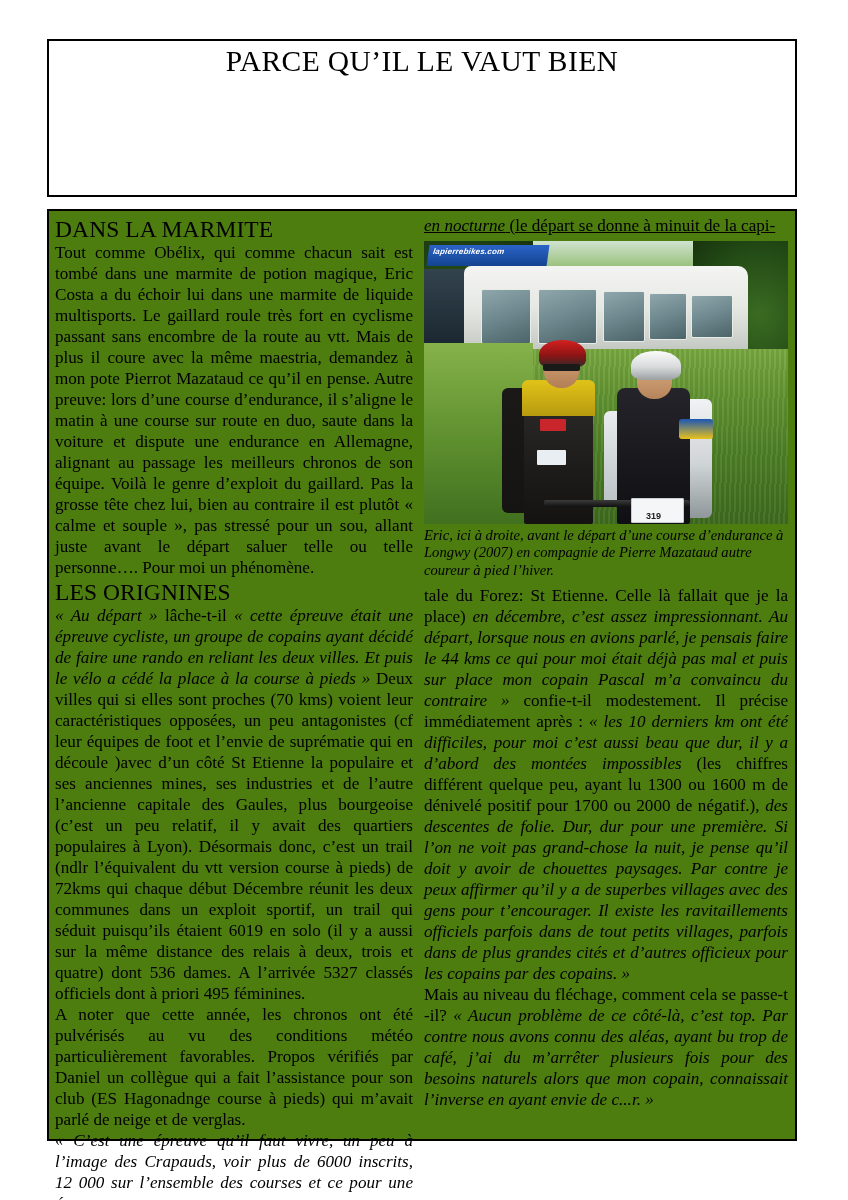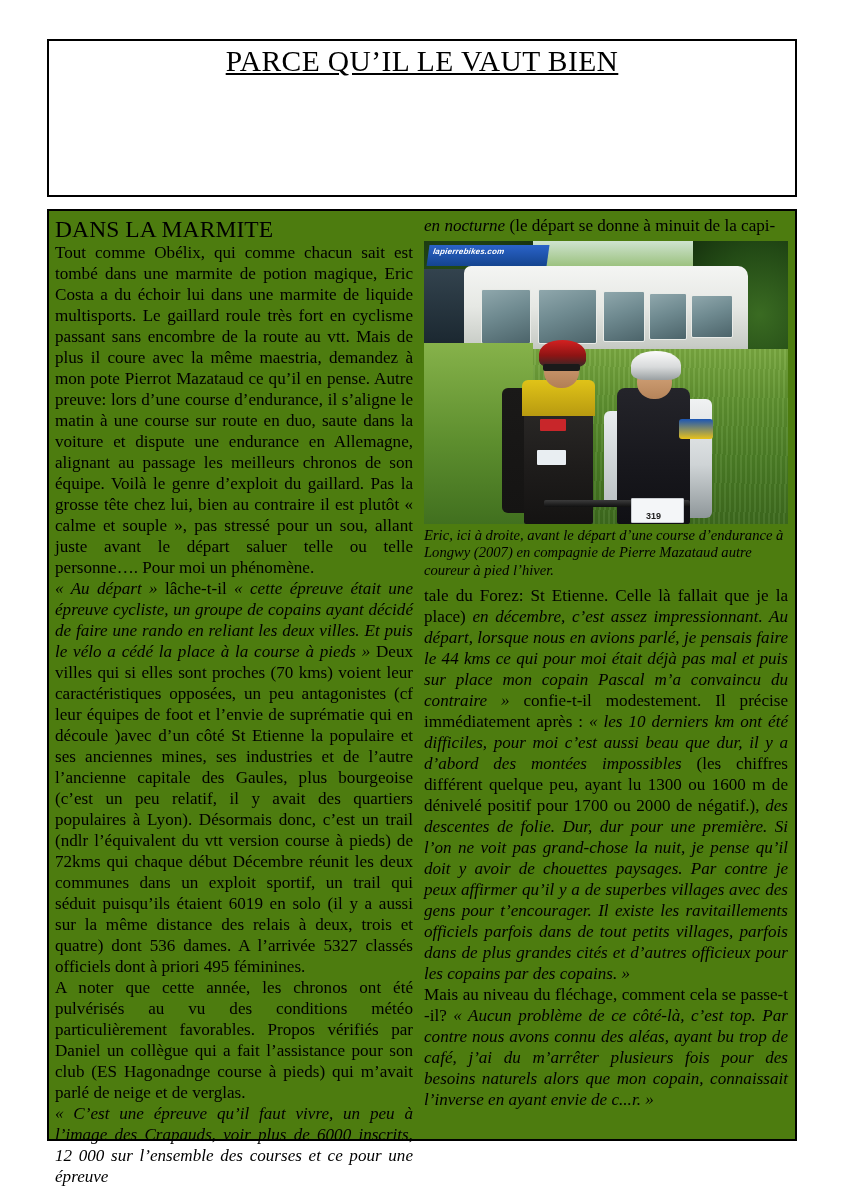--- a/index.html
+++ b/index.html
@@ -25,21 +25,20 @@
   .header-box {
     position: absolute;
     left: 47px;
     top: 39px;
     width: 750px;
     height: 158px;
     border: 2.5px solid #000;
     box-sizing: border-box;
     background: #fff;
     padding: 5px 9px 4px 9px;
-    text-decoration: underline;
   }
   .masthead {
     text-align: center;
     font-size: 29.5px;
     line-height: 1.08;
     letter-spacing: 0.4px;
     white-space: nowrap;
   }
   .standfirst {
     font-size: 20.3px;
@@ -248,39 +247,41 @@
     font-style: italic;
     line-height: 1.19;
     margin: 0 0 7px 0;
     text-align: left;
   }
   .rc-lead {
     font-size: 17.1px;
     line-height: 1.228;
     margin: 0 0 4px 0;
     text-align: left;
+    text-decoration: underline;
   }
 </style>
 </head>
 <body>
 
 <div class="page">
 
   <div class="header-box">
     <div class="masthead">PARCE QU’IL LE VAUT BIEN</div>
   </div>
 
   <div class="body-box">
 
     <div class="col col-left">
 
       <h2 class="section">DANS LA MARMITE</h2>
 
       <p class="body">Tout comme Obélix, qui comme chacun sait est tombé dans une marmite de potion magique, Eric Costa a du échoir lui dans une marmite de liquide multisports. Le gaillard roule très fort en cyclisme passant sans encombre de la route au vtt. Mais de plus il coure avec la même maestria, demandez à mon pote Pierrot Mazataud ce qu’il en pense. Autre preuve: lors d’une course d’endurance, il s’aligne le matin à une course sur route en duo, saute dans la voiture et dispute une endurance en Allemagne, alignant au passage les meilleurs chronos de son équipe. Voilà le genre d’exploit du gaillard. Pas la grosse tête chez lui, bien au contraire il est plutôt « calme et souple », pas stressé pour un sou, allant juste avant le départ saluer telle ou telle personne…. Pour moi un phénomène.</p>
 
+      <h2 class="section">LES ORIGNINES</h2>
 
       <p class="body"><span class="it">« Au départ »</span><span> lâche-t-il </span><span class="it">« cette épreuve était une épreuve cycliste, un groupe de copains ayant décidé de faire une rando en reliant les deux villes. Et puis le vélo a cédé la place à la course à pieds »</span><span> Deux villes qui si elles sont proches (70 kms) voient leur caractéristiques opposées, un peu antagonistes (cf leur équipes de foot et l’envie de suprématie qui en découle )avec d’un côté St Etienne la populaire et ses anciennes mines, ses industries et de l’autre l’ancienne capitale des Gaules, plus bourgeoise (c’est un peu relatif, il y avait des quartiers populaires à Lyon). Désormais donc, c’est un trail (ndlr l’équivalent du vtt version course à pieds) de 72kms qui chaque début Décembre réunit les deux communes dans un exploit sportif, un trail qui séduit puisqu’ils étaient 6019 en solo (il y a aussi sur la même distance des relais à deux, trois et quatre) dont 536 dames. A l’arrivée 5327 classés officiels dont à priori 495 féminines.</span></p>
 
       <p class="body">A noter que cette année, les chronos ont été pulvérisés au vu des conditions météo particulièrement favorables. Propos vérifiés par Daniel un collègue qui a fait l’assistance pour son club (ES Hagonadnge course à pieds) qui m’avait parlé de neige et de verglas.</p>
 
       <p class="body it">«  C’est une épreuve qu’il faut vivre, un peu à l’image des Crapauds, voir plus de 6000 inscrits, 12 000 sur l’ensemble des courses et ce pour une épreuve</p>
     </div>
 
     <div class="col col-right">
 

